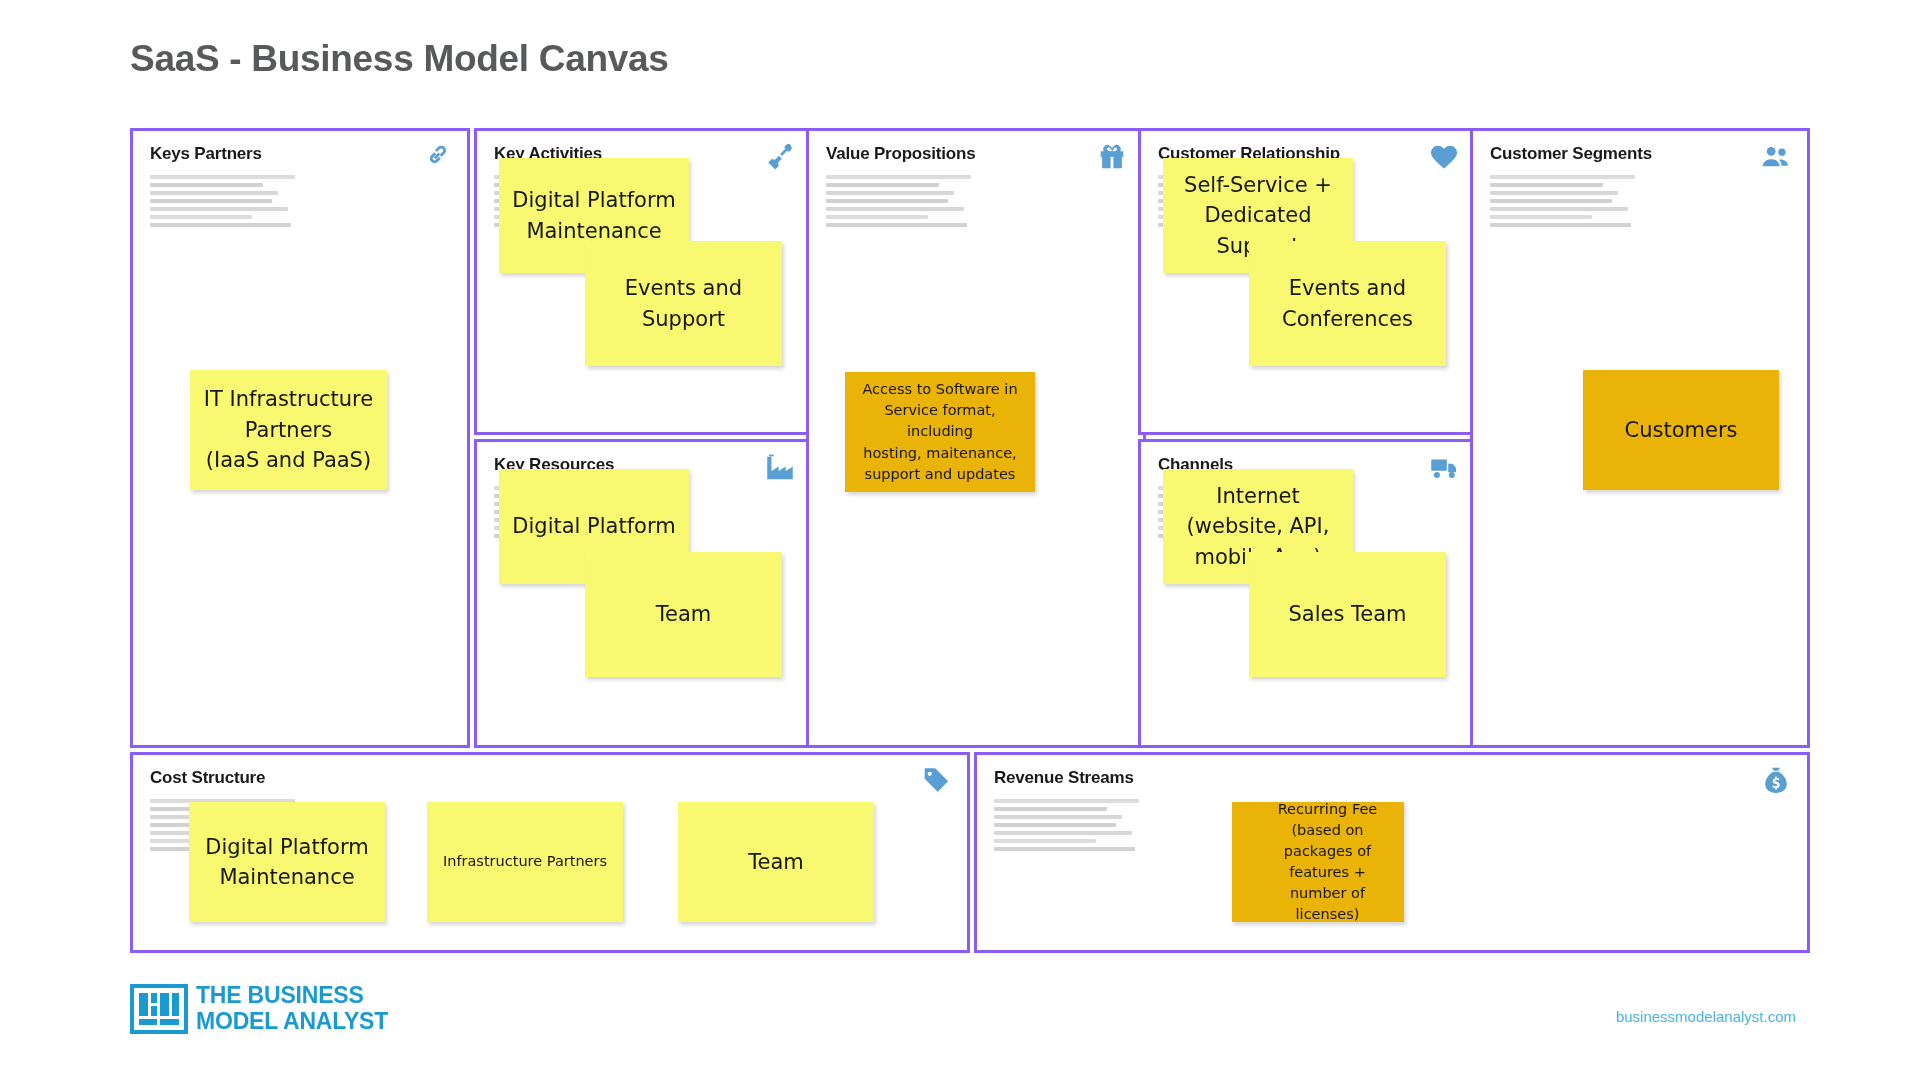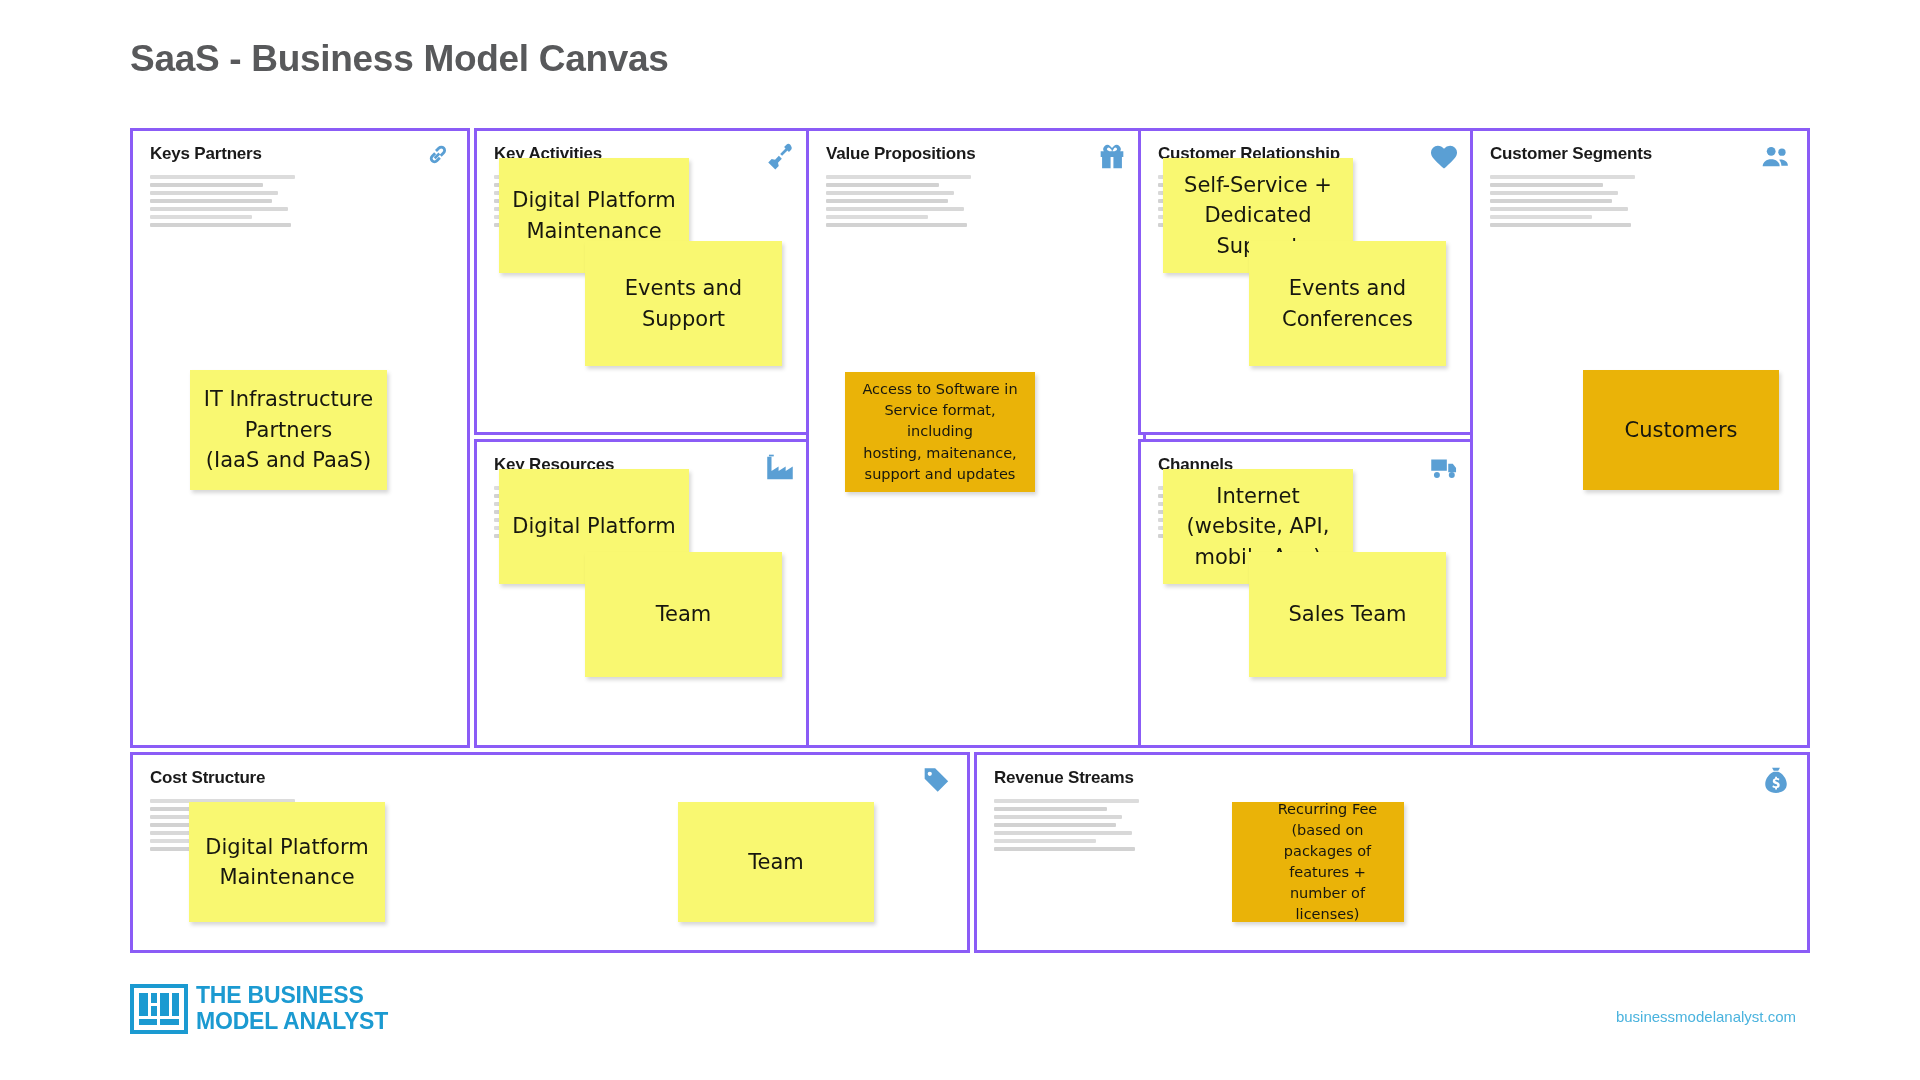--- a/index.html
+++ b/index.html
@@ -309,20 +309,23 @@
           <span></span>
       </div>
       <div class="cell-icon" style="right:14px;">
         <svg viewBox="0 0 24 24">
             <path d="M11.4 3H4v7.4l9.2 9.2 7.4-7.4zM7.6 8.4a1.5 1.5 0 1 1 0-3 1.5 1.5 0 0 1 0 3z"></path>
           </svg>
       </div>
       <div class="note yellow" style="left:56px; top:47px; width:196px; height:120px;">
         <span>Digital Platform
 Maintenance</span>
+      </div>
+      <div class="note yellow" style="left:294px; top:47px; width:196px; height:120px; font-size:14.5px;">
+        <span>Infrastructure Partners</span>
       </div>
       <div class="note yellow" style="left:545px; top:47px; width:196px; height:120px;">
         <span>Team</span>
       </div>
     </div>
 
     <div class="cell" style="left:844px; top:624px; width:836px; height:201px;">
       <div class="cell-title">Revenue Streams</div>
       <div class="lines">
         <span></span>

